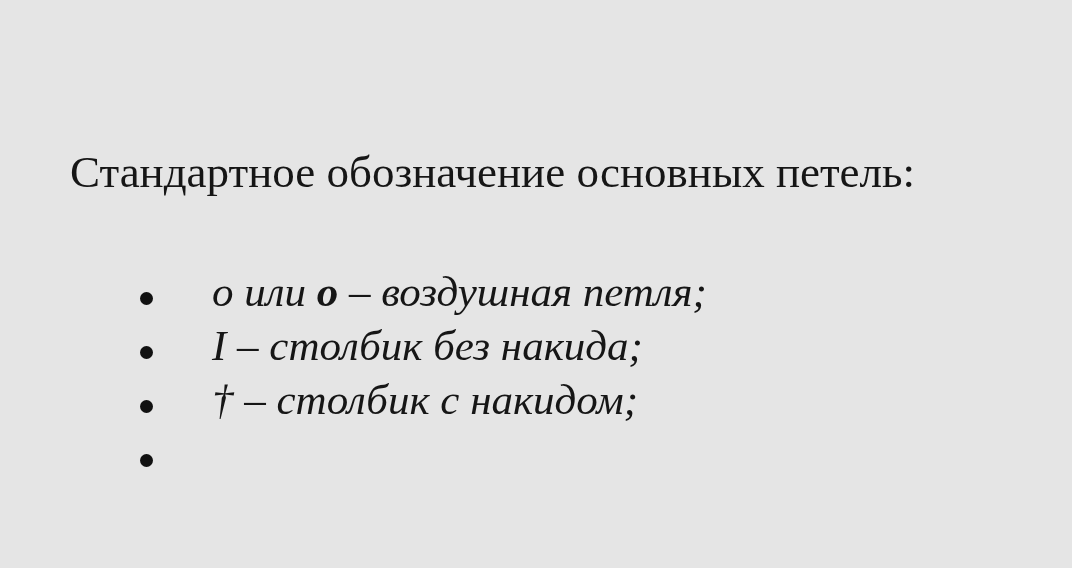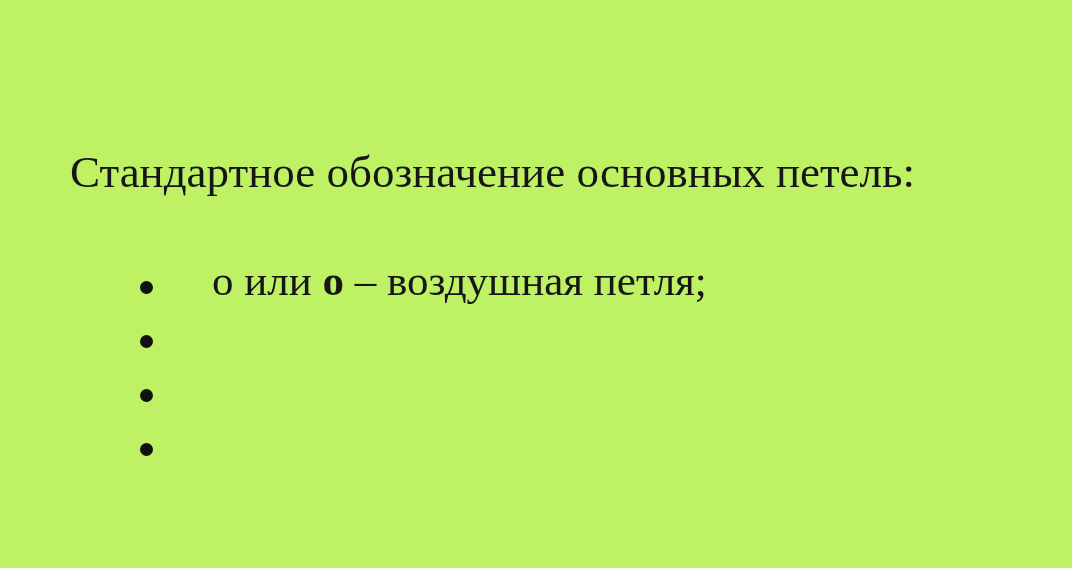--- a/index.html
+++ b/index.html
@@ -8,41 +8,42 @@
       width: 1072px;
       height: 568px;
       overflow: hidden;
       background: #ffffff;
     }
 
     .page {
       position: relative;
       width: 1072px;
       height: 568px;
-      background: #bef264;
+      background: #e5e5e5;
       font-family: "Liberation Serif", "DejaVu Serif", serif;
       color: #161616;
     }
 
     .doc-title {
       position: absolute;
       left: 70px;
       top: 145px;
       font-size: 45px;
       line-height: 54px;
       font-weight: normal;
       white-space: nowrap;
       color: #161616;
     }
 
     .stitch-list {
       position: absolute;
       left: 140px;
-      top: 254px;
+      top: 265px;
       width: 860px;
+      font-style: italic;
     }
 
     .list-row {
       position: relative;
       height: 54px;
     }
 
     .bullet-dot {
       position: absolute;
       left: 0px;
@@ -76,24 +77,26 @@
 
   <div class="stitch-list">
 
     <div class="list-row">
       <span class="bullet-dot"></span>
       <span class="row-text"><span>о или </span><b>о</b><span> – воздушная петля;</span></span>
     </div>
 
     <div class="list-row">
       <span class="bullet-dot"></span>
+      <span class="row-text"><span>I – столбик без накида;</span><b></b><span></span></span>
     </div>
 
     <div class="list-row">
       <span class="bullet-dot"></span>
+      <span class="row-text"><span>† – столбик с накидом;</span><b></b><span></span></span>
     </div>
 
     <div class="list-row">
       <span class="bullet-dot"></span>
     </div>
 
   </div>
 
 </div>
 

